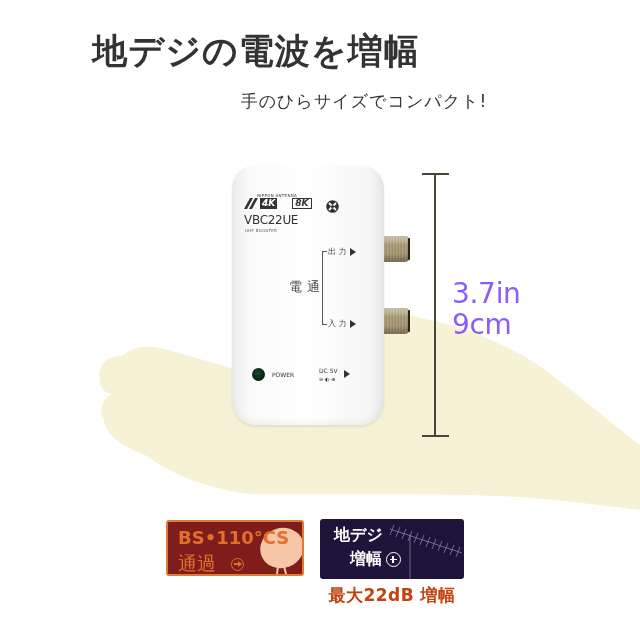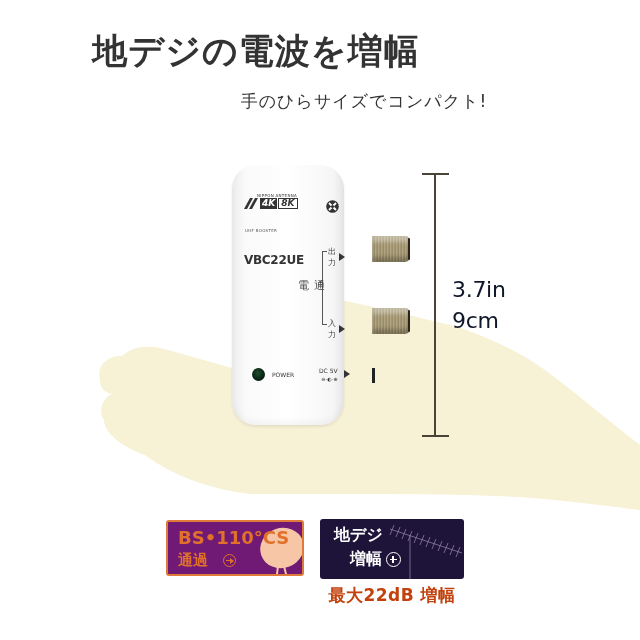--- a/index.html
+++ b/index.html
@@ -12,51 +12,49 @@
     .title {
       position: absolute; left: 0; top: 28px; width: 512px; text-align: center;
       font-size: 35px; font-weight: bold; color: #333333; letter-spacing: 1px;
     }
     .subtitle {
       position: absolute; left: 0; top: 90px; width: 640px; text-align: center;
       font-size: 17px; color: #333333; letter-spacing: 1px; padding-left: 44px;
     }
     .hand { position: absolute; left: 0; top: 0; width: 640px; height: 640px; }
     .device {
-      position: absolute; left: 232px; top: 165px; width: 112px; height: 260px;
+      position: absolute; left: 232px; top: 165px; width: 152px; height: 260px;
       background: linear-gradient(90deg, #ececec 0%, #fafafa 12%, #ffffff 50%, #f6f6f6 90%, #e6e6e6 100%);
       border-radius: 24px;
       box-shadow: 0 2px 3px rgba(0,0,0,0.08), inset 0 -4px 6px rgba(0,0,0,0.04);
-      text-align: right;
     }
     .brand-small {
       position: absolute; left: 25px; top: 28px; font-size: 4px; color: #333; letter-spacing: 0.3px;
     }
     .logo-4k8k { position: absolute; left: 12px; top: 33px; height: 11px; display: flex; align-items: center; }
     .logo-4k8k .wedge { width: 14px; height: 11px; margin-right: 2px; }
     .logo-4k8k .box {
       display: inline-block; height: 11px; line-height: 11px; padding: 0 2px;
       font-size: 9px; font-weight: bold; font-style: italic;
     }
     .logo-4k8k .k4 { background: #333; color: #fff; }
-    .logo-4k8k .k8 { background: #fff; color: #333; border: 1px solid #333; height: 9px; line-height: 9px; margin-left: 1px; }
+    .logo-4k8k .k8 { background: #fff; color: #333; border: 1px solid #333; height: 9px; line-height: 9px; margin-left: 15px; }
     .x-icon { position: absolute; left: 94px; top: 35px; width: 13px; height: 13px; }
     .model {
-      position: absolute; left: 12px; top: 48px; font-size: 12px; font-weight: bold; color: #333;
+      position: absolute; left: 12px; top: 48px; font-size: 12px; font-weight: normal; color: #333;
       letter-spacing: -0.3px;
-      margin-top: 40px;
     }
     .model-sub { position: absolute; left: 13px; top: 63px; font-size: 4px; color: #555; letter-spacing: 0.3px; }
     .port-label { position: absolute; font-size: 8px; color: #444; display: flex; align-items: center; }
     .port-label .tri { width: 0; height: 0; border-top: 4px solid transparent; border-bottom: 4px solid transparent; border-left: 6px solid #333; margin-left: 3px; }
     .bracket {
       position: absolute; left: 90px; top: 86px; width: 4px; height: 72px;
       border-left: 1px solid #555; border-top: 1px solid #555; border-bottom: 1px solid #555;
     }
-    .passthru { position: absolute; left: 66px; top: 113px; font-size: 11px; color: #444; letter-spacing: 5px; }
+    .passthru { position: absolute; left: 57px; top: 113px; font-size: 13px; color: #444; letter-spacing: 5px; }
     .led {
       position: absolute; left: 20px; top: 203px; width: 13px; height: 13px; border-radius: 50%;
       background: radial-gradient(circle at 45% 40%, #1f4a2a 0%, #062214 60%, #020d07 100%);
     }
     .power-label { position: absolute; left: 40px; top: 206px; font-size: 6px; color: #333; }
     .dc-label { position: absolute; left: 87px; top: 202px; font-size: 6px; color: #333; line-height: 8px; }
     .dc-tri {
       position: absolute; left: 112px; top: 205px; width: 0; height: 0;
       border-top: 4px solid transparent; border-bottom: 4px solid transparent; border-left: 6px solid #333;
     }
@@ -64,28 +62,28 @@
     .connector {
       position: absolute; width: 38px; height: 26px; border-radius: 0 5px 5px 0;
       background: repeating-linear-gradient(90deg, #8c7c55 0px, #d8cfae 1px, #6b5d3c 2px, #c9bc94 3px);
       box-shadow: inset 0 6px 4px rgba(255,255,255,0.35), inset 0 -5px 4px rgba(0,0,0,0.25);
     }
     .connector::after {
       content: ""; position: absolute; right: 0; top: 2px; width: 2px; height: 22px; background: #2a2418; border-radius: 1px;
     }
     .dim-line { position: absolute; left: 434px; top: 174px; width: 2px; height: 262px; background: #4a4438; }
     .dim-cap { position: absolute; left: 422px; width: 27px; height: 2px; background: #4a4438; }
-    .dim-text { position: absolute; left: 452px; font-size: 22px; color: #0f172a; letter-spacing: -0.3px; }
+    .dim-text { position: absolute; left: 452px; font-size: 28px; color: #8b5cf6; letter-spacing: -0.3px; }
     .badge-bs {
       position: absolute; left: 166px; top: 520px; width: 138px; height: 56px;
-      border: 2px solid #e07a3a; border-radius: 3px; background: #701a75; overflow: hidden;
+      border: 2px solid #e07a3a; border-radius: 3px; background: #7f1d1d; overflow: hidden;
       box-sizing: border-box;
     }
     .badge-bs .l1 { position: absolute; left: 10px; top: 5px; font-size: 18px; font-weight: bold; color: #e0702a; white-space: nowrap; z-index: 2; }
-    .badge-bs .l2 { position: absolute; left: 10px; top: 29px; font-size: 15px; font-weight: bold; color: #e0702a; display: flex; align-items: center; z-index: 2; gap: 12px; }
+    .badge-bs .l2 { position: absolute; left: 10px; top: 29px; font-size: 19px; font-weight: normal; color: #e0702a; display: flex; align-items: center; z-index: 2; gap: 12px; }
     .arrow-circle {
       display: inline-block; width: 13px; height: 13px; border: 1.5px solid #e0702a; border-radius: 50%;
       margin-left: 3px; position: relative; box-sizing: border-box;
     }
     .arrow-circle::before { content: ""; position: absolute; left: 2px; top: 4.5px; width: 7px; height: 1.5px; background: #e0702a; }
     .arrow-circle::after { content: ""; position: absolute; left: 6px; top: 2.5px; width: 0; height: 0; border-top: 3px solid transparent; border-bottom: 3px solid transparent; border-left: 4px solid #e0702a; }
     .dish { position: absolute; left: 86px; top: 4px; width: 56px; height: 56px; z-index: 1; }
     .badge-uhf {
       position: absolute; left: 320px; top: 519px; width: 144px; height: 60px;
       background: #1e1338; border-radius: 3px; overflow: hidden;

